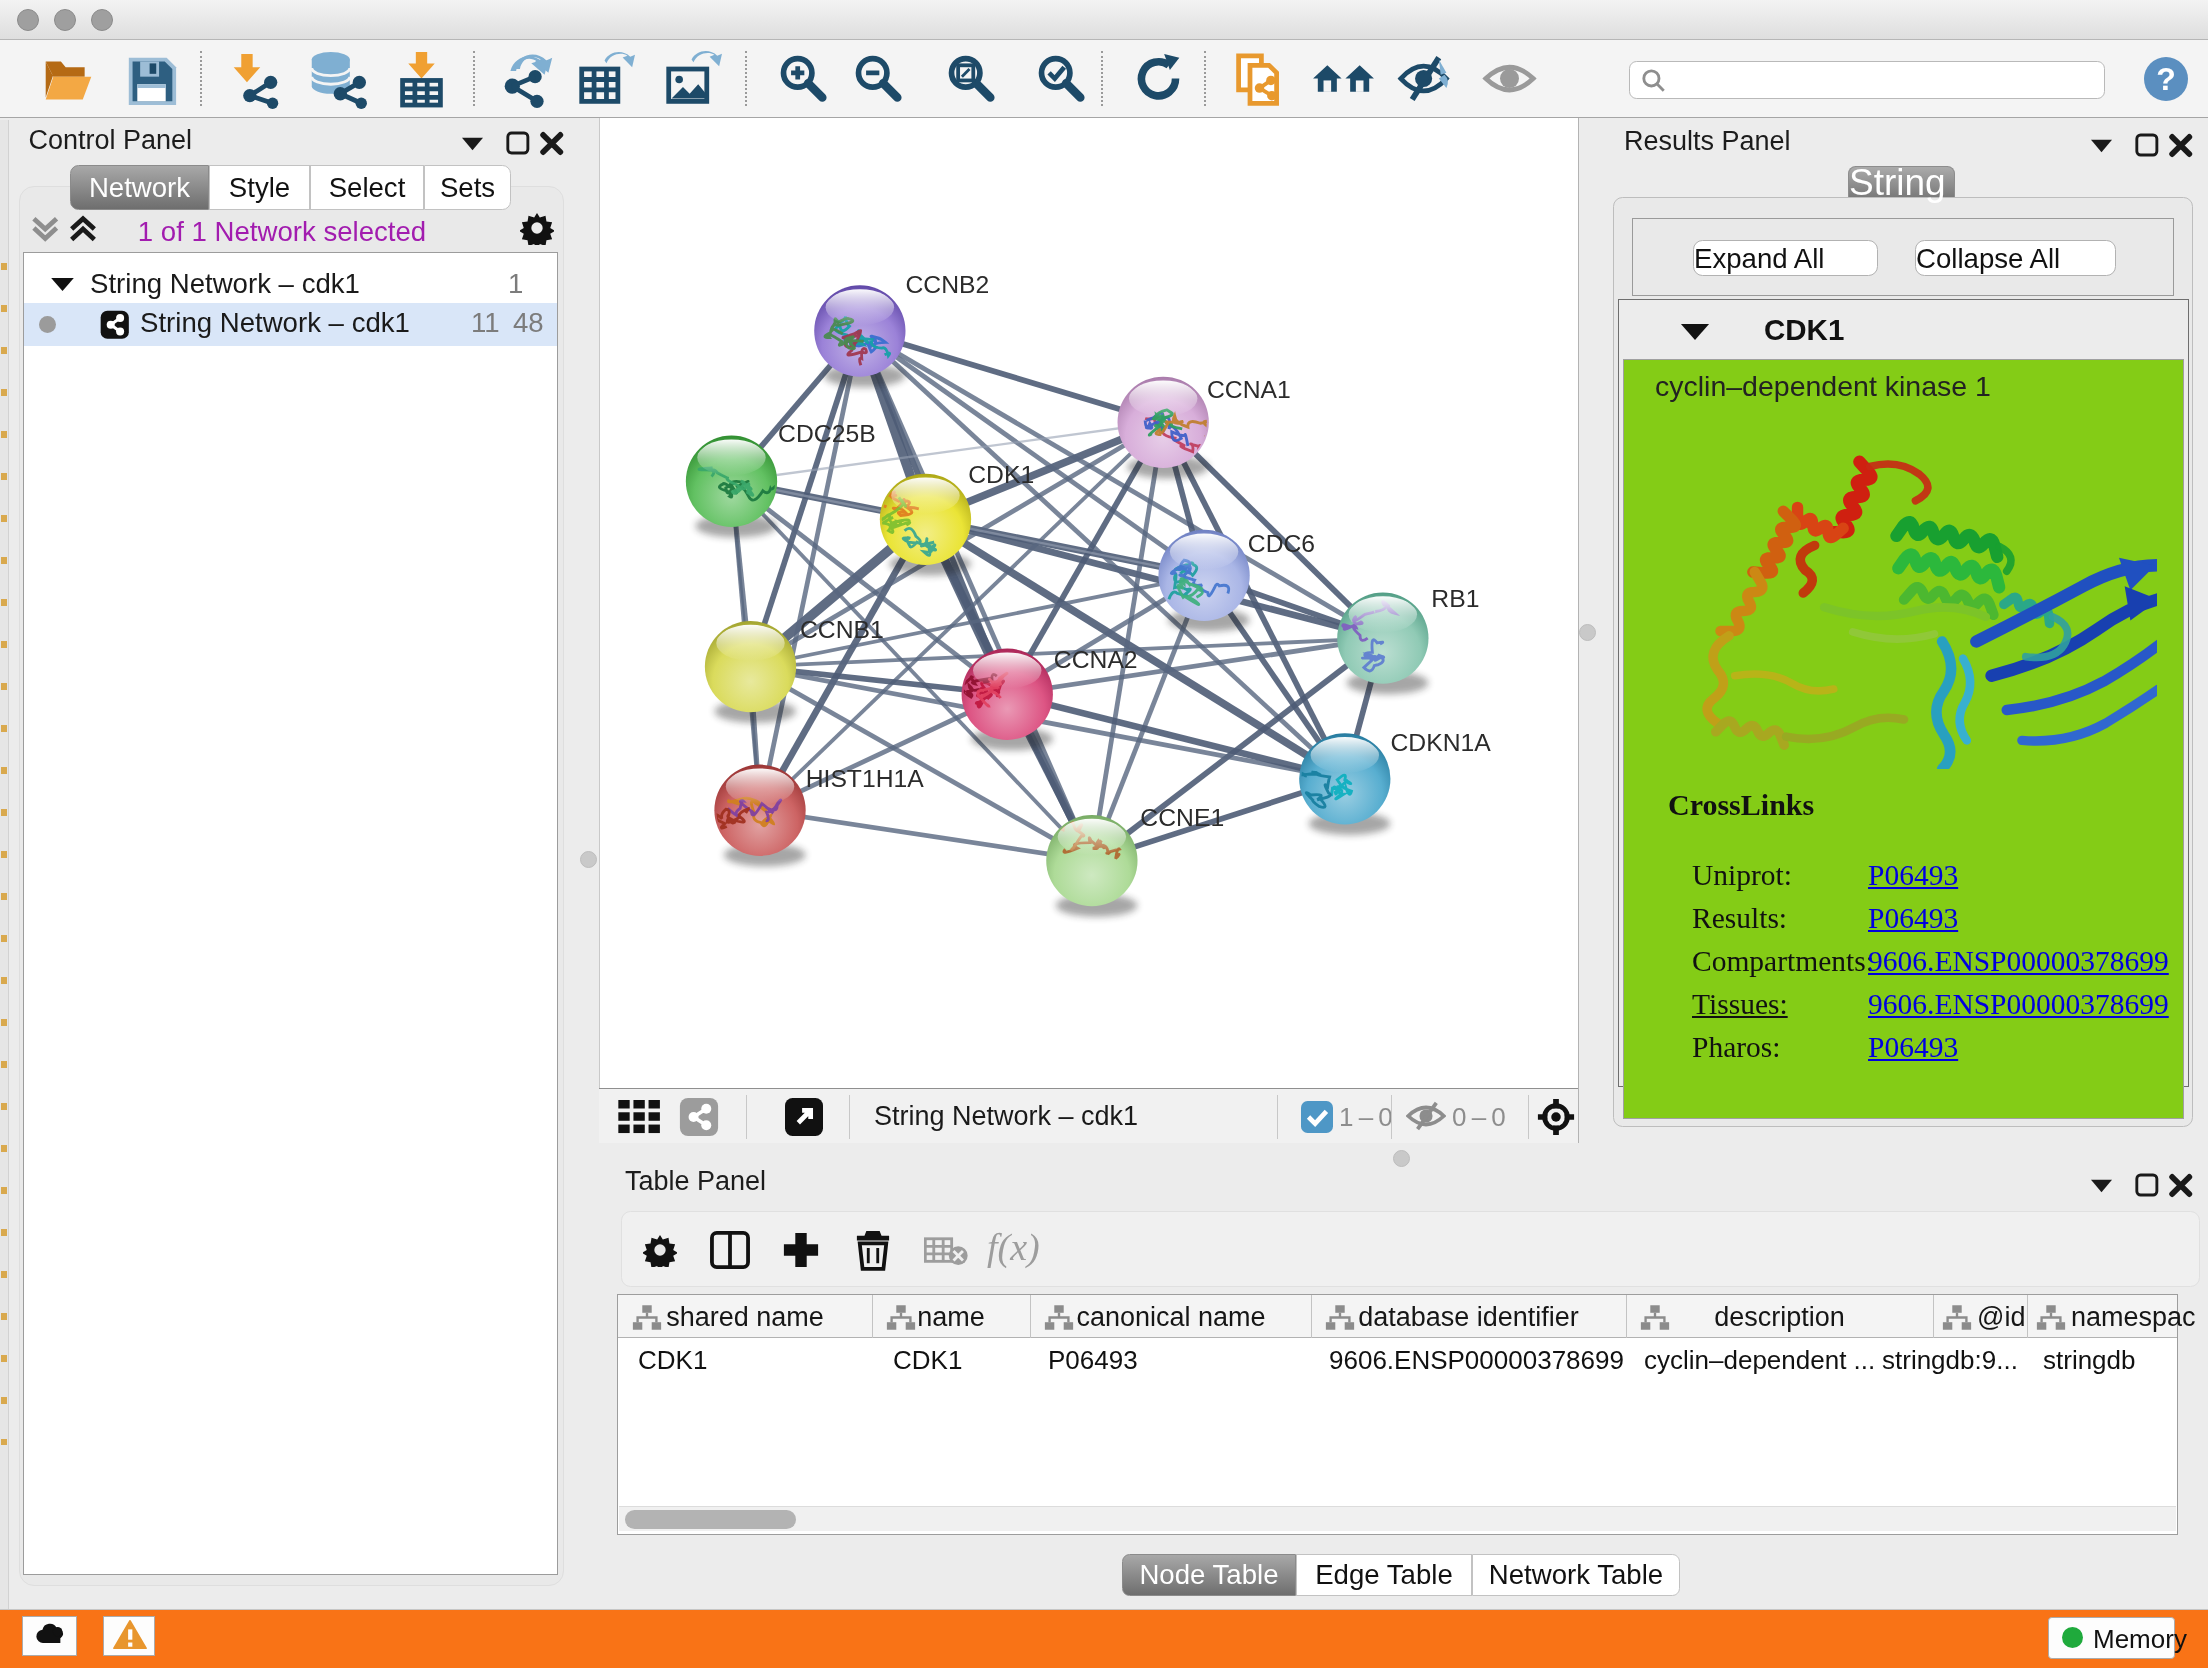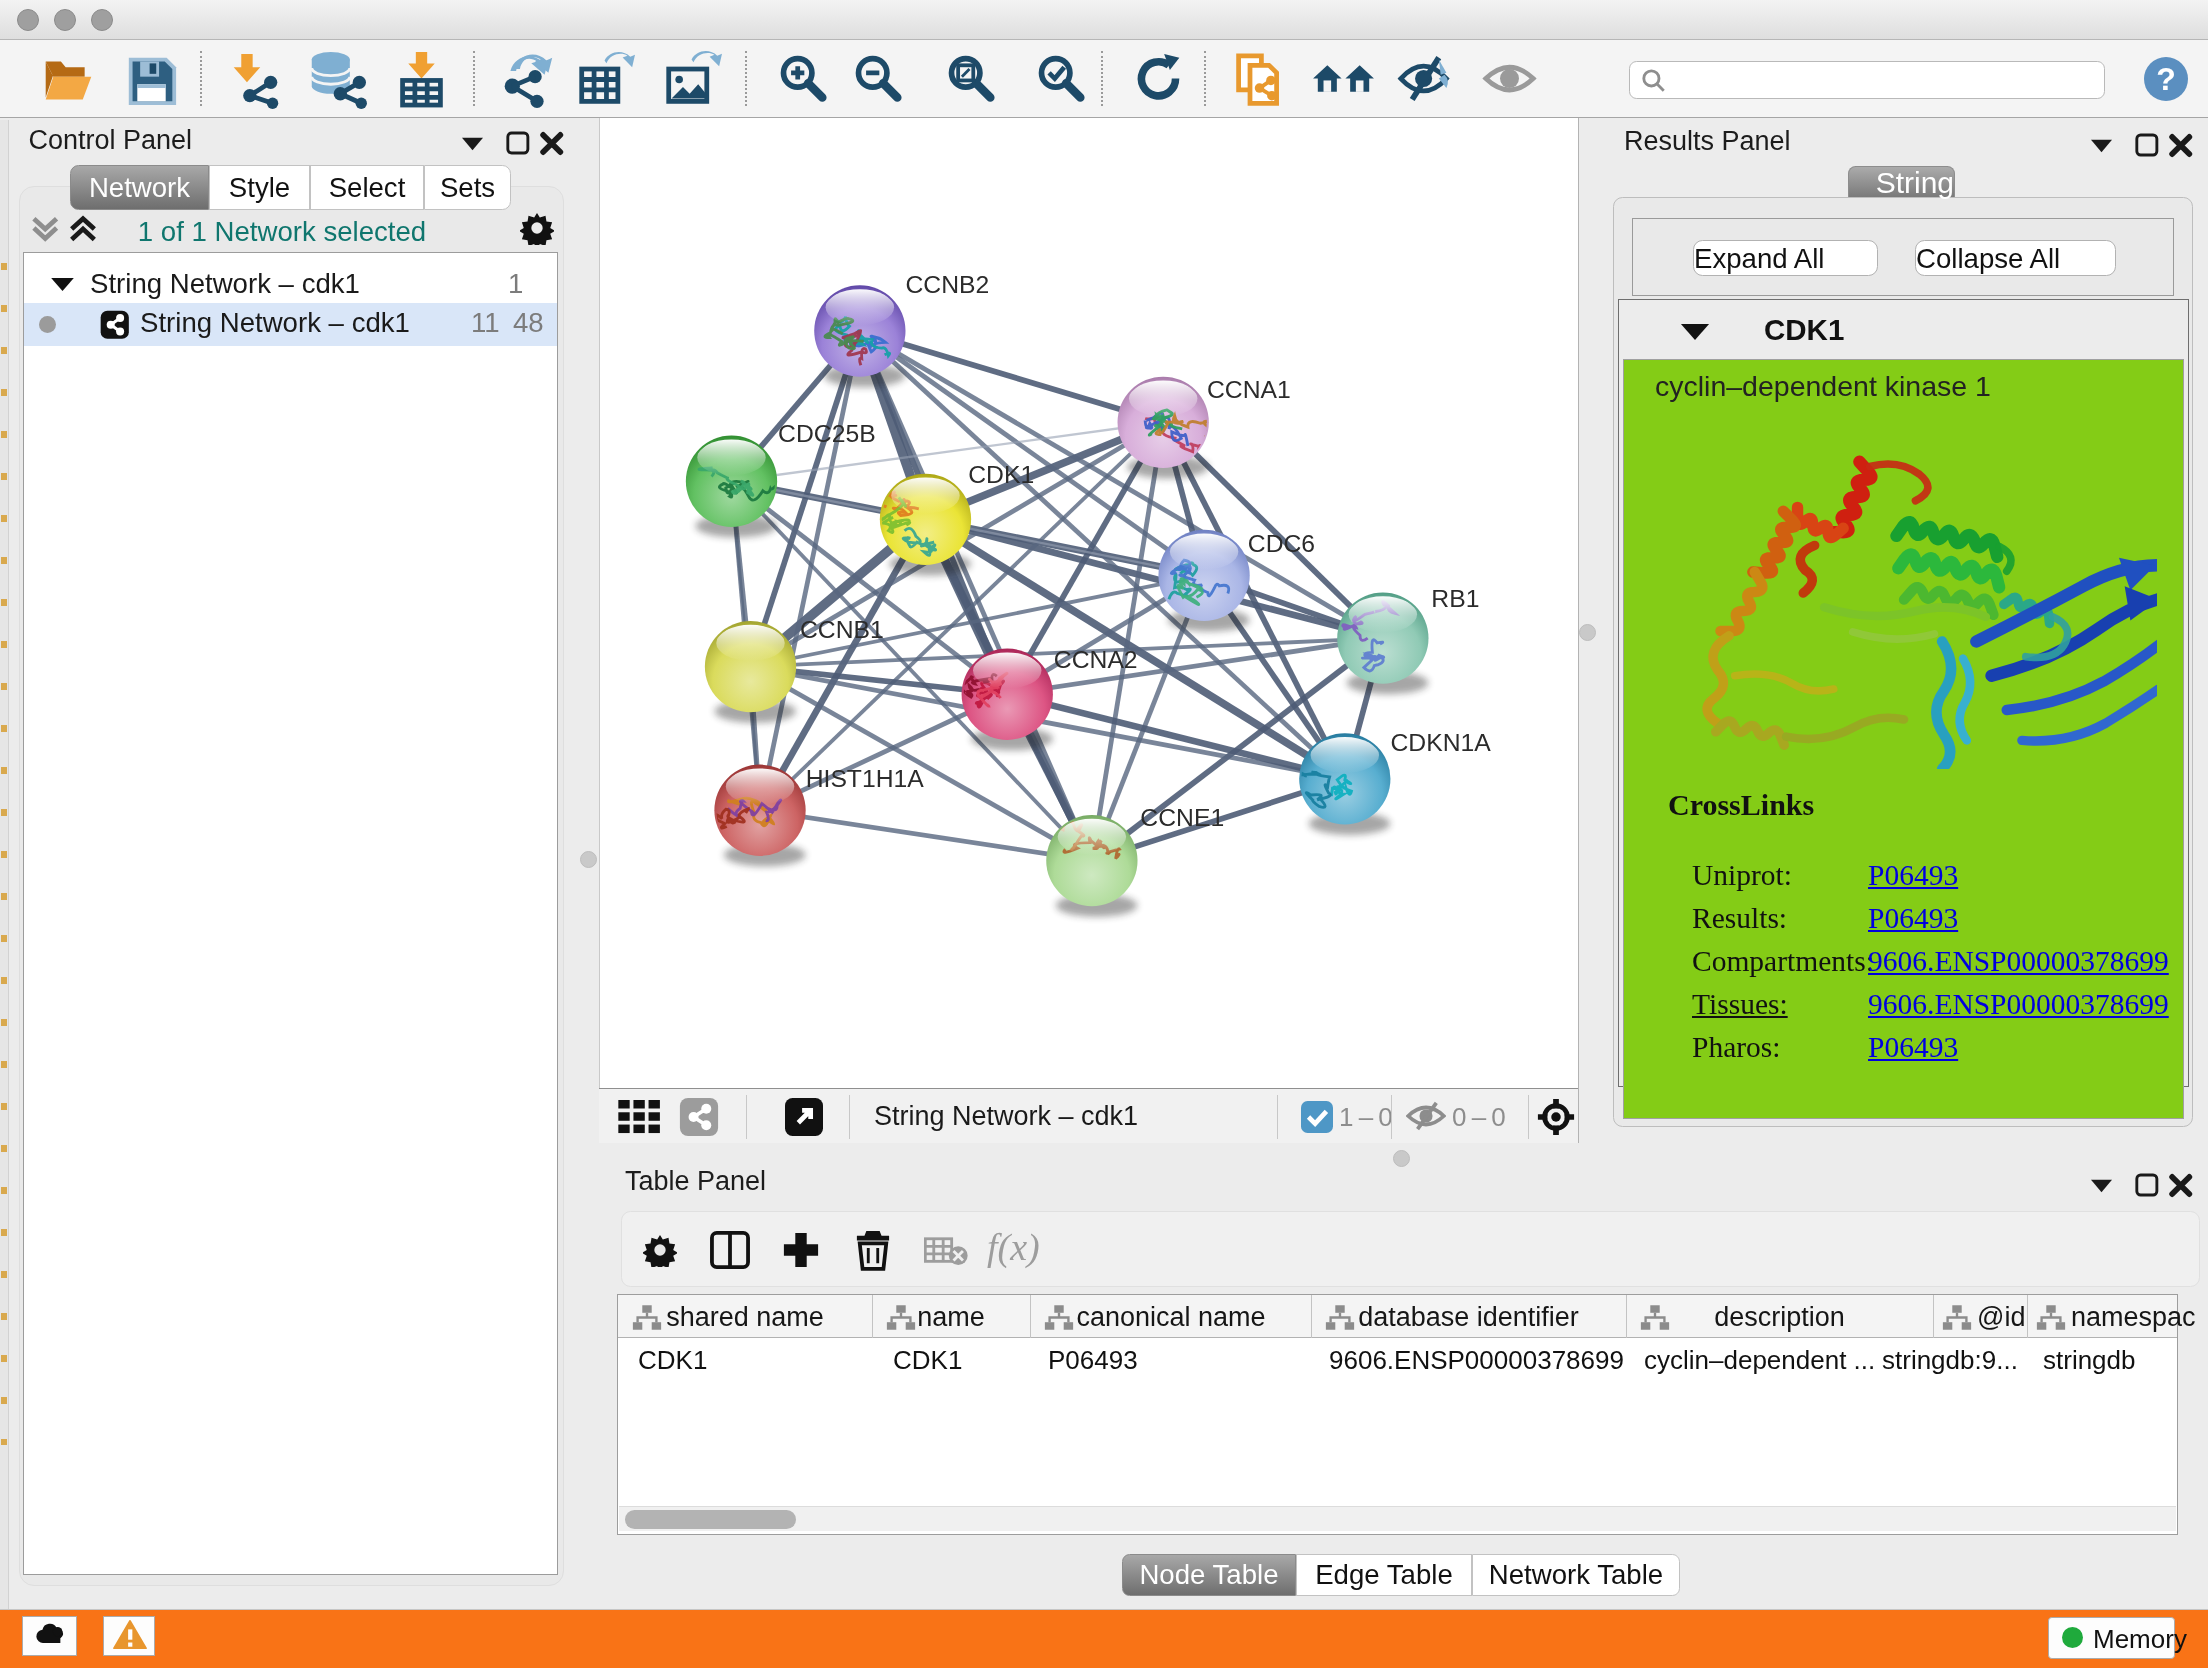--- a/index.html
+++ b/index.html
@@ -28,36 +28,36 @@
   
   #leftstrip { left:0; top:120px; width:8.6px; height:1489px; background:#e6e6e6; border-right:1px solid #d2d2d2;}
 
   
   #cp-title { left:28.5px; top:125px; font-size:27px; color:#1c1c1c; }
   #cp-tabs { left:70px; top:165px; height:45px; display:flex; font-size:27.6px; }
   .tab { border:1px solid #c2c2c2; background:#fff; color:#111; display:flex;
     align-items:center; justify-content:center; }
   .tab.sel { background:linear-gradient(#a8a8a8,#6e6e6e); color:#fff; border-color:#8b8b8b; }
   #cp-subhdr { left:19px; top:208px; width:526px; height:44px; }
-  #cp-subhdr .lbl { position:absolute; width:100%; text-align:center; top:7.6px; font-size:27.6px; color:#0f766e;}
+  #cp-subhdr .lbl { position:absolute; width:100%; text-align:center; top:7.6px; font-size:27.6px; color:#a21caf;}
   #cp-tree { left:23px; top:252px; width:535px; height:1323px; background:#fff; border:1px solid #9c9c9c; }
   .trow { position:absolute; left:0; width:100%; height:44px; font-size:27.6px; color:#1a1a1a; }
   .num { position:absolute; color:#7c7c7c; }
 
   
   #netview { left:599px; top:118px; width:979px; height:970px; background:#fff; border-left:1px solid #c9c9c9; }
   #netright-border { left:1578px; top:118px; width:1px; height:1025px; background:#b3b3b3; }
   #netstatus { left:599px; top:1088px; width:979px; height:55px; background:#f1f1f1;
     border-top:1px solid #8f8f8f; }
   .ssep { position:absolute; top:5.7px; height:44px; width:1px; background:#c8c8c8; }
 
   
   #rp-title { left:1624px; top:126px; font-size:27px; color:#1c1c1c; }
   #rp-tab { left:1848px; top:166px; width:107px; height:31px; background:linear-gradient(#ababab,#7a7a7a);
-    border-radius:7.6px 7.6px 0 0; color:#fff; font-size:30px; text-align:right; line-height:31px; border:1px solid #8d8d8d; border-bottom:none;}
+    border-radius:7.6px 7.6px 0 0; color:#fff; font-size:37px; text-align:left; line-height:31px; border:1px solid #8d8d8d; border-bottom:none;}
   #rp-box { left:1613px; top:197px; width:580px; height:930px; background:#e9e9e9;
     border:1px solid #bdbdbd; border-radius:9.5px; }
   #rp-expbox { left:1632px; top:218px; width:542px; height:78px; border:1px solid #9a9a9a; }
   .rbtn { position:absolute; top:21px; height:36px; background:#fff; border:1px solid #b2b2b2;
     border-radius:9.5px; font-size:27.6px; color:#111; text-align:left; }
   #rp-cdkbox { left:1618px; top:299px; width:571px; height:788px; border:1px solid #6e6e6e; background:#ececec;}
   #rp-content { left:1623px; top:359px; width:561px; height:760px; background:#84cc16; border:1px solid #a0a0a0; }
   .serif { font-family:"Liberation Serif", serif; }
   .xl-label { position:absolute; font-family:"Liberation Serif", serif; font-size:29.5px; color:#111; }
   .xl-link { position:absolute; font-family:"Liberation Serif", serif; font-size:29.5px; color:#0000e0; text-decoration:underline; }

